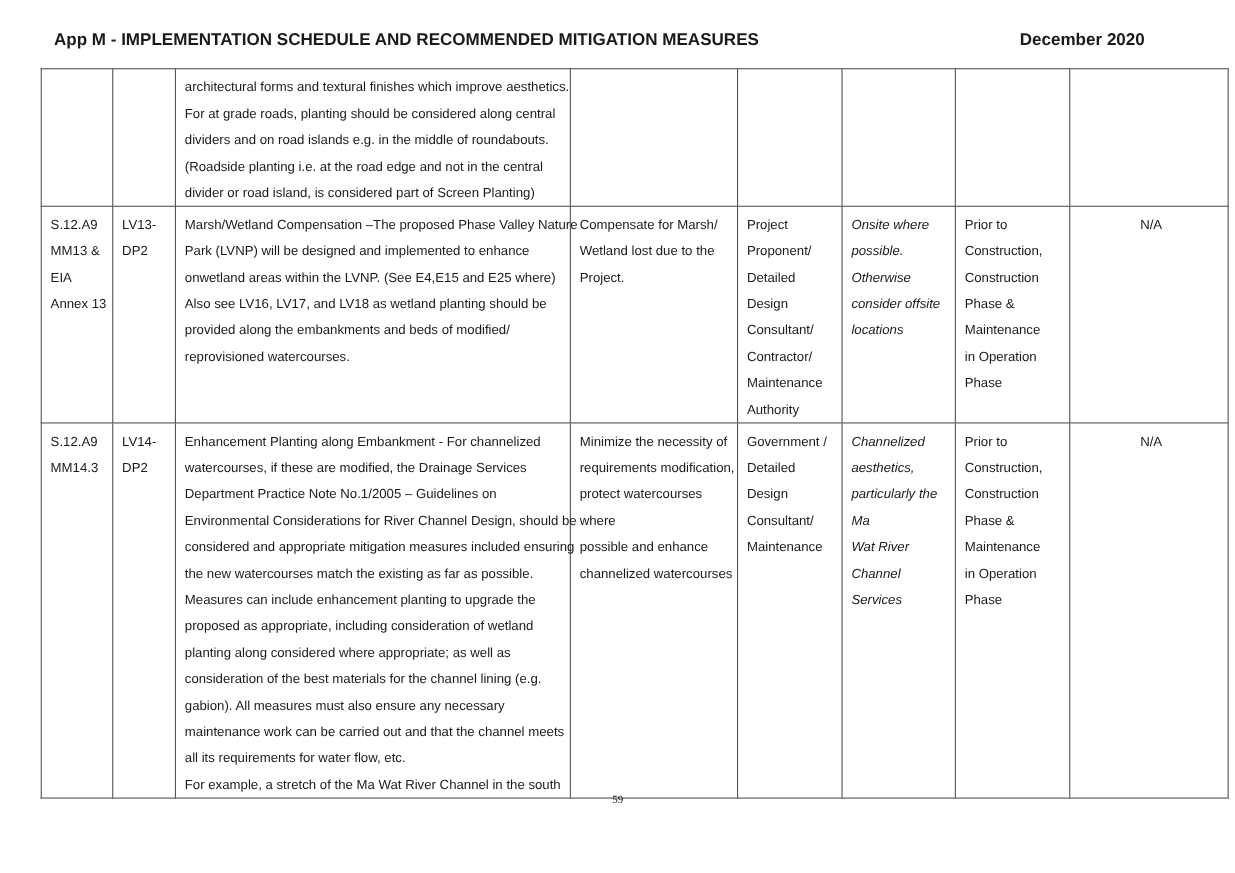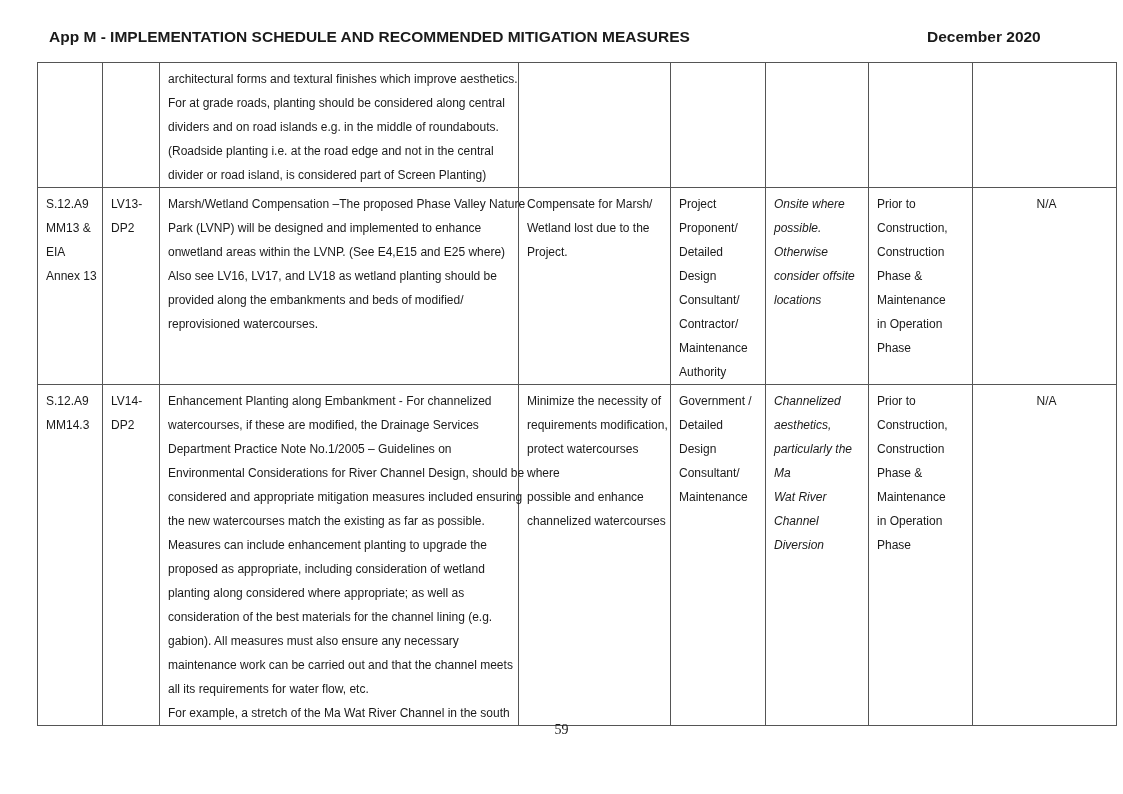--- a/index.html
+++ b/index.html
@@ -5,21 +5,21 @@
   html, body { margin:0; padding:0; background:#ffffff; }
   body { width:1123px; height:794px; position:relative; overflow:hidden; font-family:"Liberation Sans", sans-serif; color:#1a1a1a; }
   .hdr-title { position:absolute; left:49px; top:28px; font-size:15.5px; font-weight:bold; letter-spacing:0;text-align:center; }
   .hdr-date { position:absolute; left:927px; top:28px; font-size:15.5px; font-weight:bold; }
   table.sched { position:absolute; left:37px; top:62px; border-collapse:collapse; table-layout:fixed; width:1079px; }
   table.sched td { border:1px solid #555; vertical-align:top; padding:4px 0 0 0; font-size:12px; line-height:24px; }
   table.sched td > .c { padding-left:8px; padding-right:4px; }
   .it { font-style:italic; }
   .ctr { text-align:center; }
   .line { display:block; white-space:nowrap; }
-  .page-num { position:absolute; left:0; width:1123px; top:722px; text-align:center; font-family:"Liberation Serif", serif; font-size:14px; }
+  .page-num { position:absolute; left:0; width:1123px; top:722px; text-align:center; font-family:"Liberation Serif", serif; font-size:10px; }
 </style>
 </head>
 <body>
 
 <div class="hdr-title">App M - IMPLEMENTATION SCHEDULE AND RECOMMENDED MITIGATION MEASURES</div>
 <div class="hdr-date">December 2020</div>
 
 <table class="sched">
   <colgroup>
     <col style="width:65px">
@@ -185,21 +185,21 @@
           </div>
         </td>
         <td>
           <div class="c it">
             <span class="line">Channelized</span>
             <span class="line">aesthetics,</span>
             <span class="line">particularly the</span>
             <span class="line">Ma</span>
             <span class="line">Wat River</span>
             <span class="line">Channel</span>
-            <span class="line">Diversion</span>
+            <span class="line">Services</span>
           </div>
         </td>
         <td>
           <div class="c ">
             <span class="line">Prior to</span>
             <span class="line">Construction,</span>
             <span class="line">Construction</span>
             <span class="line">Phase &amp;</span>
             <span class="line">Maintenance</span>
             <span class="line">in Operation</span>

